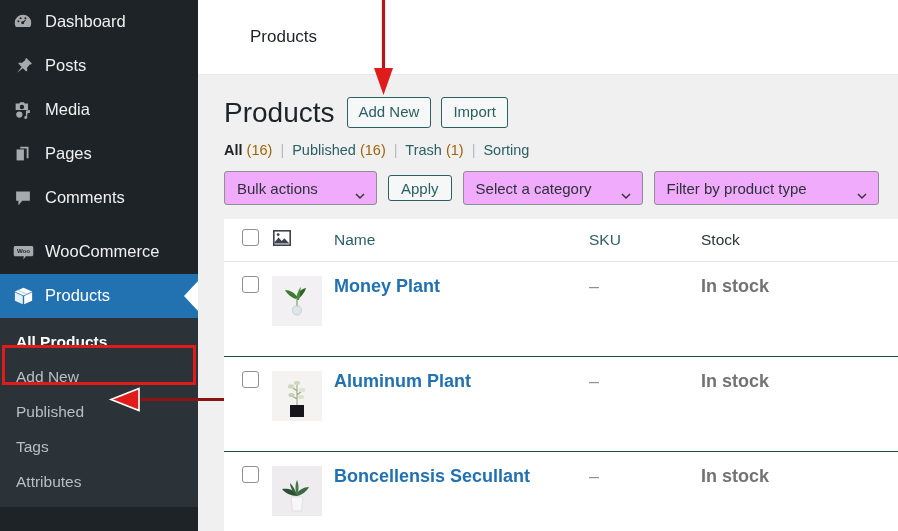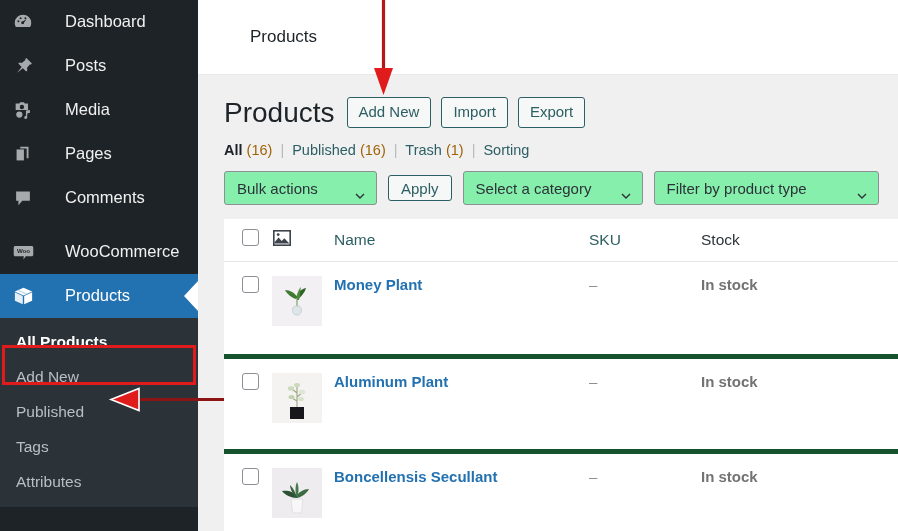--- a/index.html
+++ b/index.html
@@ -19,21 +19,20 @@
     overflow: hidden;
   }
   .menu-item {
     position: relative;
     display: flex; align-items: center;
     height: 44px;
     padding-left: 11px;
     color: #f0f0f1;
     font-size: 16.5px;
     white-space: nowrap;
-    gap: 20px;
   }
   .menu-item .mi-icon {
     width: 24px; height: 24px;
     margin-right: 10px;
     display: flex; align-items: center; justify-content: center;
     flex: 0 0 24px;
   }
   .menu-item .mi-icon svg { display: block; }
   .menu-item .mi-label { line-height: 1; padding-bottom: 2px; }
   .menu-item.current {
@@ -111,21 +110,21 @@
   .subsubsub .sep { color: #b4b9be; margin: 0 4px; }
 
   .tablenav {
     display: flex; align-items: center; gap: 11px;
     margin-bottom: 14px;
     white-space: nowrap;
   }
   .sel {
     position: relative;
     border: 1px solid #8c8f94;
-    background: #86efac;
+    background: #f0abfc;
     border-radius: 3px;
     height: 34px;
     display: flex; align-items: center;
     padding: 0 34px 0 12px;
     font-size: 15px; color: #2c3338;
     cursor: pointer;
   }
   .sel .chev {
     position: absolute; right: 11px; top: 50%;
     margin-top: -3px;
@@ -158,24 +157,24 @@
   }
   table.wp-list thead th.plain { color: #2c3338; }
   .col-cb  { width: 48px; padding-left: 18px !important; }
   .col-thumb { width: 62px; }
   .col-name { width: 255px; }
   .col-sku { width: 112px; }
   .col-stock { width: 120px; }
 
   table.wp-list tbody td {
     padding: 0;
-    border-bottom: 5px solid #14532d;
+    border-bottom: 1px solid #14532d;
     vertical-align: top;
     height: 95px;
-    font-size: 15px;
+    font-size: 18px;
   }
   table.wp-list tbody td.pad-top { padding-top: 14px; }
   .cb {
     width: 17px; height: 17px;
     border: 1px solid #8c8f94;
     border-radius: 3px;
     background: #fff;
     display: inline-block;
     cursor: pointer;
   }
@@ -302,21 +301,20 @@
     <div id="topbar">
       <span class="tb-title">Products</span>
     </div>
 
     <div id="content">
 
       <div class="page-head">
         <h1>Products</h1>
         <button class="btn-sec">Add New</button>
         <button class="btn-sec">Import</button>
-        <button class="btn-sec">Export</button>
       </div>
 
       <div class="subsubsub">
         <span class="cur">All</span>
         <span class="cnt">(16)</span>
         <span class="sep">|</span>
         <a>Published</a>
         <span class="cnt">(16)</span>
         <span class="sep">|</span>
         <a>Trash</a>

